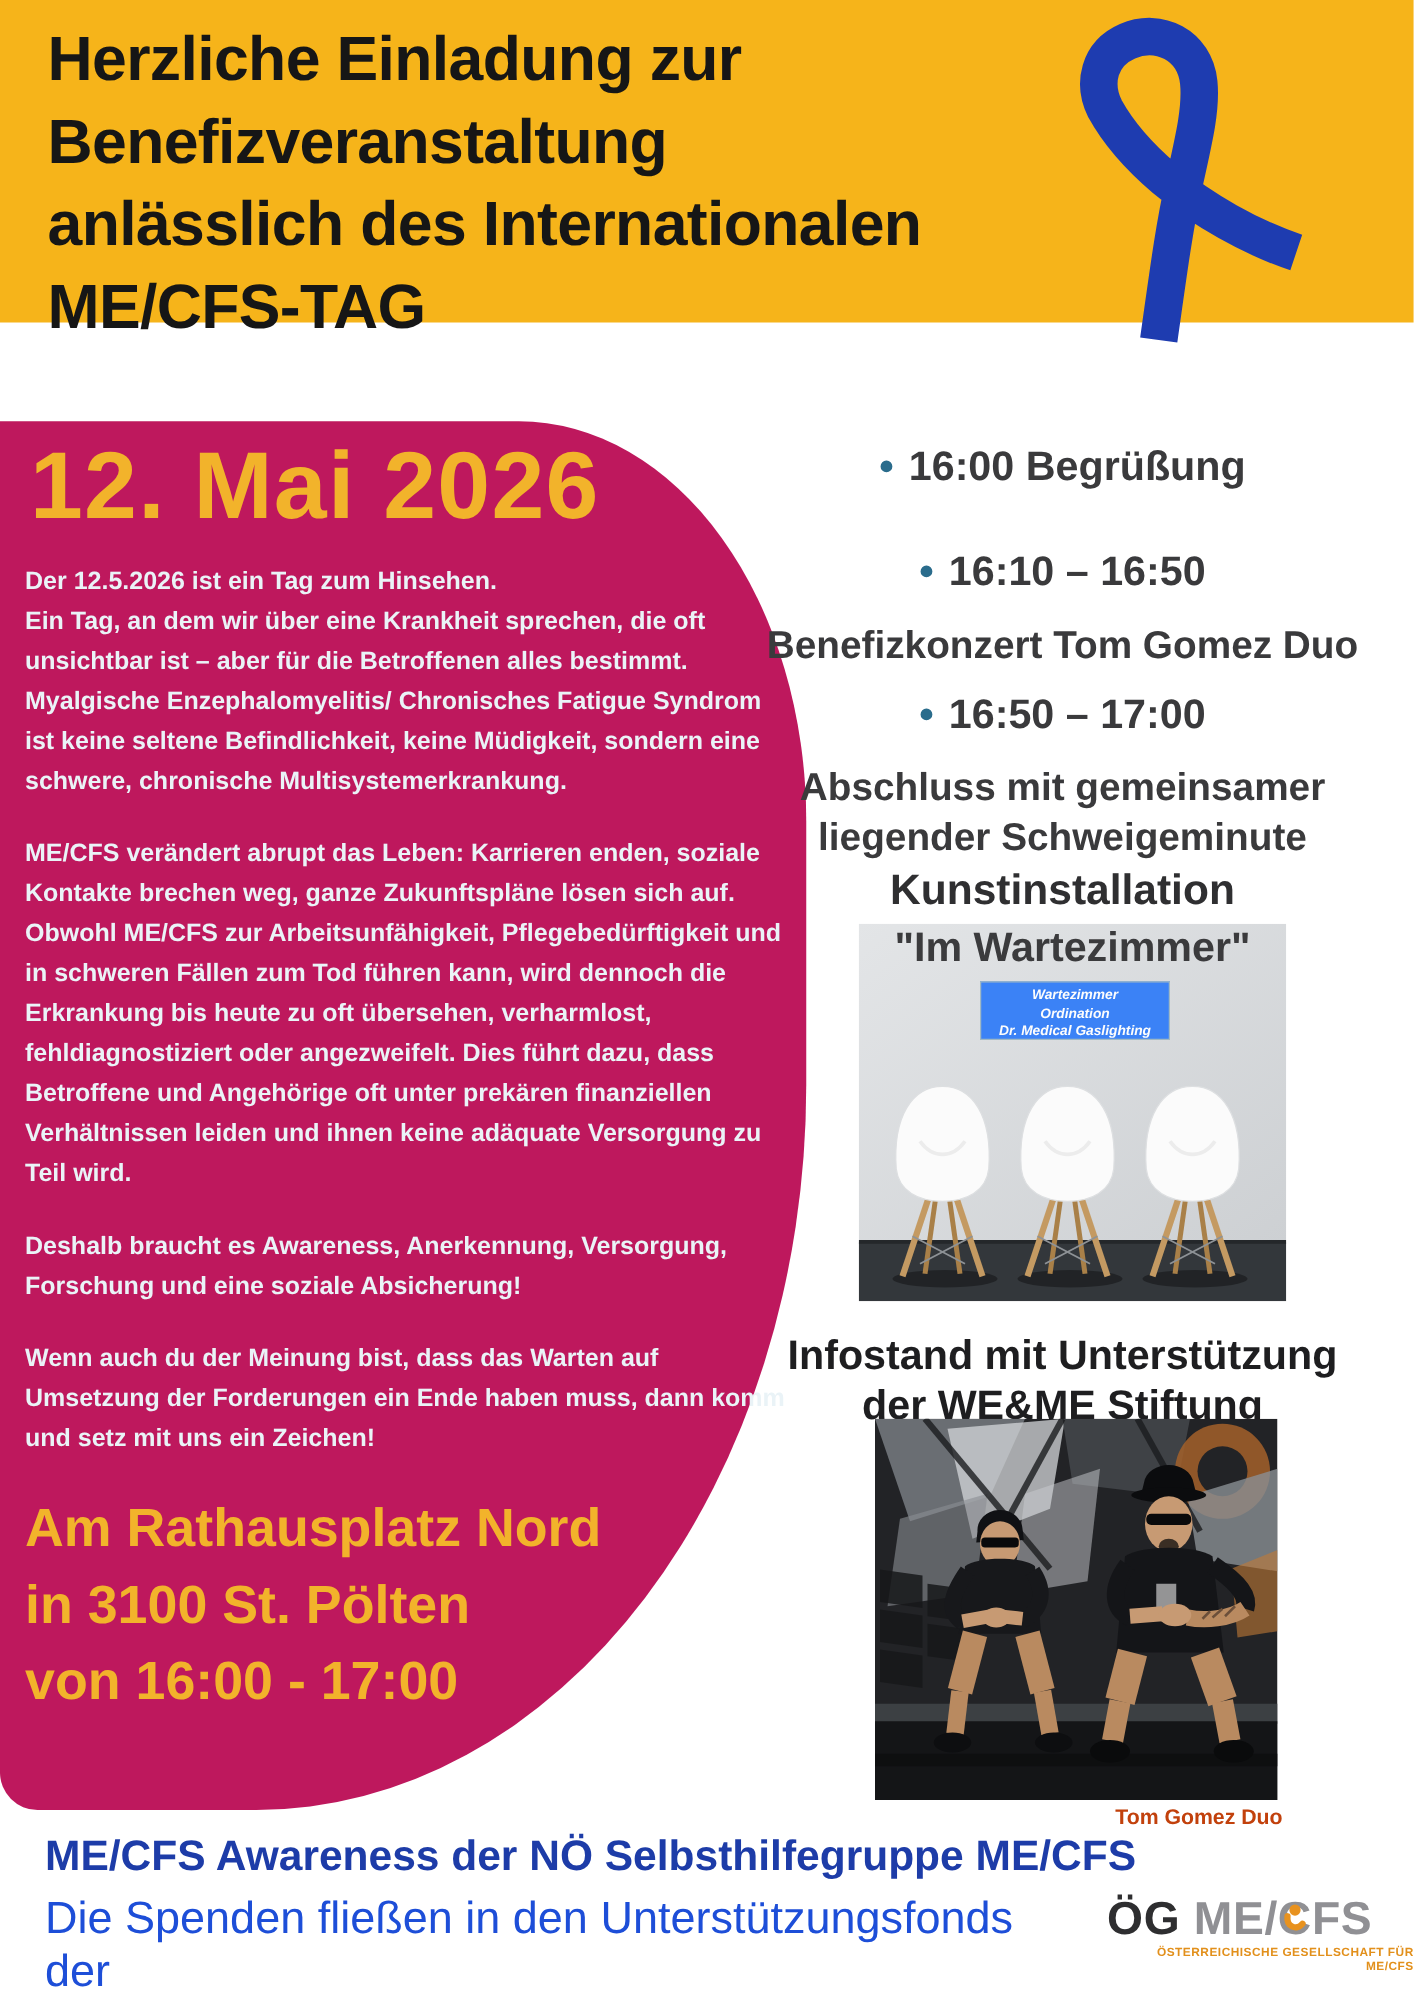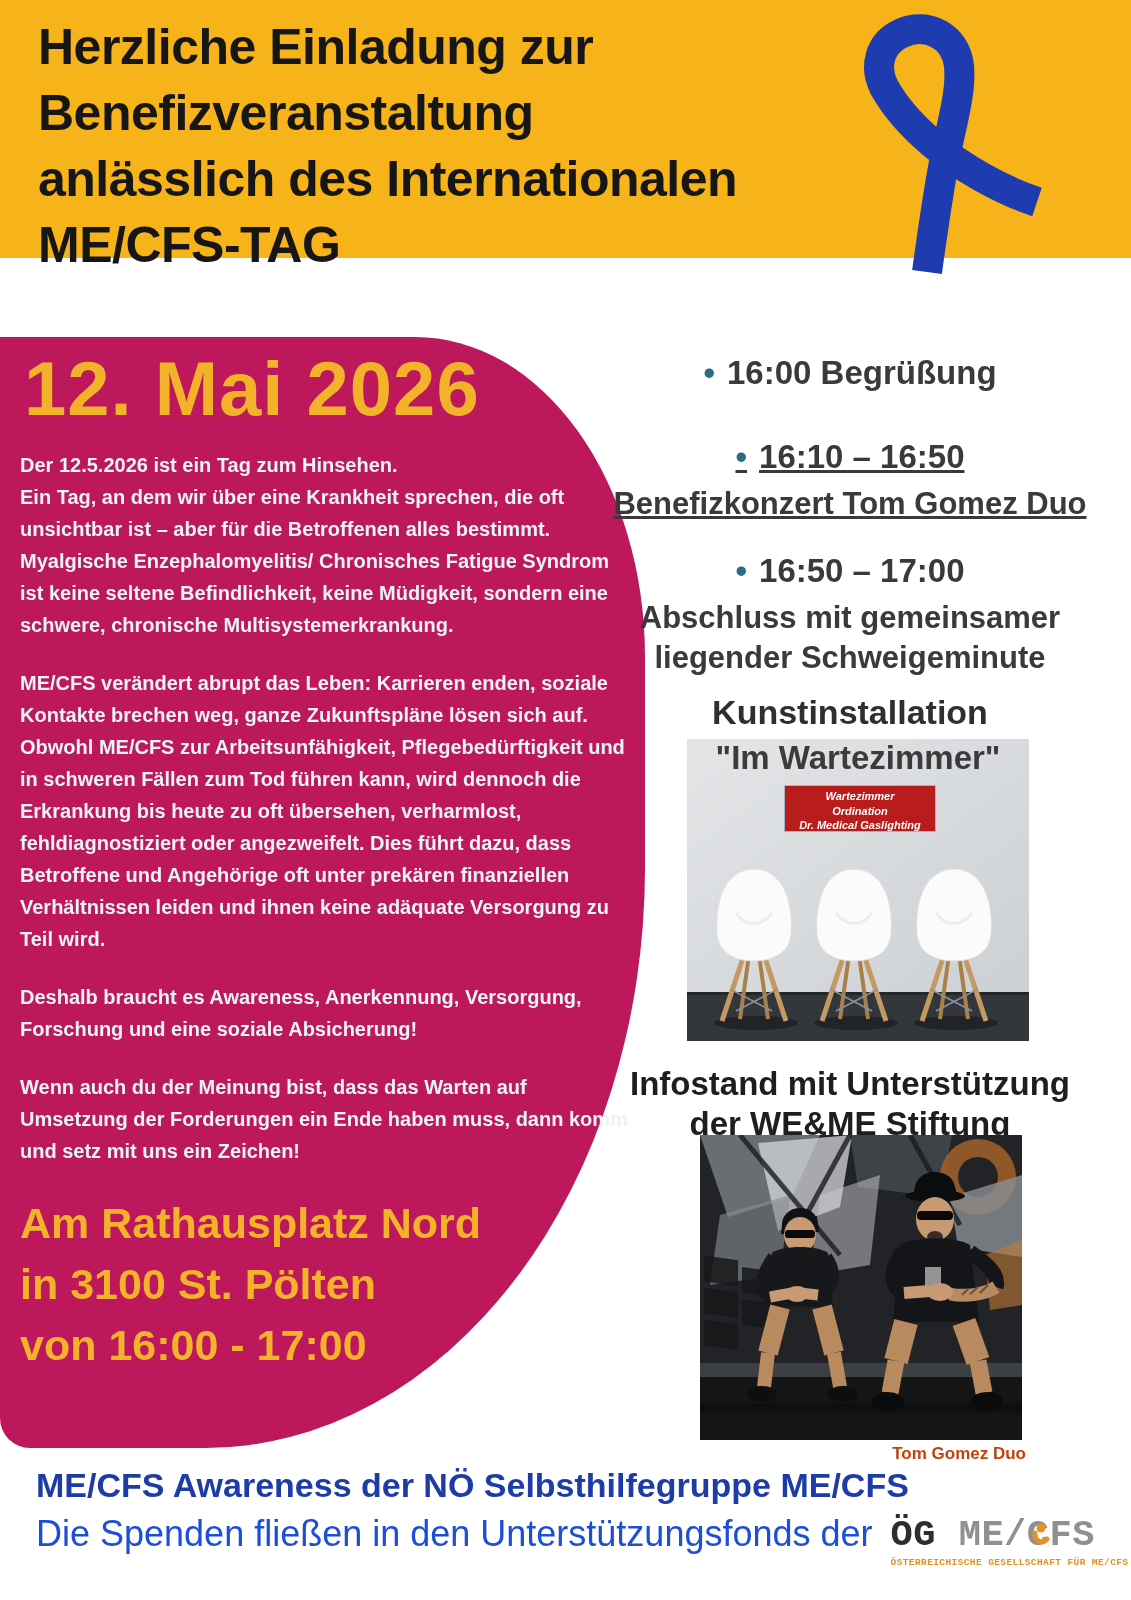--- a/index.html
+++ b/index.html
@@ -18,42 +18,42 @@
     padding:6px 0 0 0;box-sizing:border-box;}
   .blob-inner{padding:0 15px 0 20px;}
   .date{color:#F2B32B;font-size:76px;font-weight:bold;letter-spacing:1px;
     line-height:1.1;margin:4px 0 18px 4px;}
   .para{color:#EAF3F7;font-size:20px;font-weight:bold;line-height:1.6;margin:0 0 26px 0;}
   .location{color:#F2B32B;font-size:43px;font-weight:bold;line-height:1.42;margin-top:12px;}
   
   .sched-item{position:absolute;left:610px;width:480px;text-align:center;
     color:#3A3A3C;font-weight:bold;}
   .sched-time{font-size:33px;line-height:1.25;}
-  .sched-detail{font-size:31px;line-height:1.22;margin-top:8px;}
+  .sched-detail{font-size:31px;line-height:1.22;margin-top:20px;}
   .bullet{color:#2A6C8C;margin-right:12px;}
   
   .art-title{position:absolute;left:610px;top:693px;width:480px;text-align:center;
     font-size:34px;font-weight:bold;color:#2F2F31;}
   .chairs-box{position:absolute;left:687px;top:739px;width:342px;height:302px;}
   .chairs-box svg{position:absolute;left:0;top:0;}
   .art-subtitle{position:absolute;left:0;top:0;width:100%;text-align:center;
     font-size:33px;font-weight:bold;color:#3B3B3D;}
-  .sign{position:absolute;left:97px;top:46px;width:152px;height:47px;background:#b91c1c;
+  .sign{position:absolute;left:97px;top:46px;width:152px;height:47px;background:#3b82f6;
     border:1px solid #9FB8C4;box-sizing:border-box;color:#FDFDFD;font-style:italic;
     font-weight:bold;font-size:11px;line-height:1.32;text-align:center;padding-top:3px;}
   
   .infostand{position:absolute;left:610px;top:1064px;width:480px;text-align:center;
     font-size:33px;font-weight:bold;color:#1E1E20;line-height:1.22;}
   .band-box{position:absolute;left:700px;top:1135px;width:322px;height:305px;}
   .band-caption{position:absolute;right:105px;top:1444px;font-size:17px;font-weight:bold;color:#c2410c;}
   
   .footer-blue{position:absolute;left:36px;top:1466px;font-size:34px;font-weight:bold;color:#1D3CA8;}
   .footer-row{position:absolute;left:36px;top:1512px;display:flex;align-items:flex-start;}
   .footer-donation{font-size:36px;color:#1d4ed8;line-height:1.2;}
-  .logo{margin-left:18px;display:inline-block;margin-top:2px;font-family:Liberation Mono, monospace;}
+  .logo{margin-left:18px;display:inline-block;margin-top:2px;}
   .logo-main{font-size:37px;font-weight:bold;letter-spacing:0.5px;white-space:nowrap;}
   .logo-og{color:#2E2E30;}
   .logo-gray{color:#909094;}
   .logo-c{position:relative;color:#909094;display:inline-block;}
   .c-person{position:absolute;left:5px;top:9px;width:18px;height:24px;}
   .logo-sub{font-size:9.5px;color:#E2901C;font-weight:bold;letter-spacing:0.4px;
     text-align:right;margin-top:1px;}
 </style>
 </head>
 <body>
@@ -90,21 +90,21 @@
         <div>von 16:00 - 17:00</div>
       </div>
     </div>
   </div>
 
   <div class="sched-item" style="top:352px;">
     <div class="sched-time">
       <span class="bullet">•</span><span>16:00 Begrüßung</span>
     </div>
   </div>
-  <div class="sched-item" style="top:436px;text-decoration:underline;">
+  <div class="sched-item" style="top:436px;">
     <div class="sched-time">
       <span class="bullet">•</span><span>16:10 – 16:50</span>
     </div>
     <div class="sched-detail">Benefizkonzert Tom Gomez Duo</div>
   </div>
   <div class="sched-item" style="top:550px;">
     <div class="sched-time">
       <span class="bullet">•</span><span>16:50 – 17:00</span>
     </div>
     <div class="sched-detail">Abschluss mit gemeinsamer</div>

